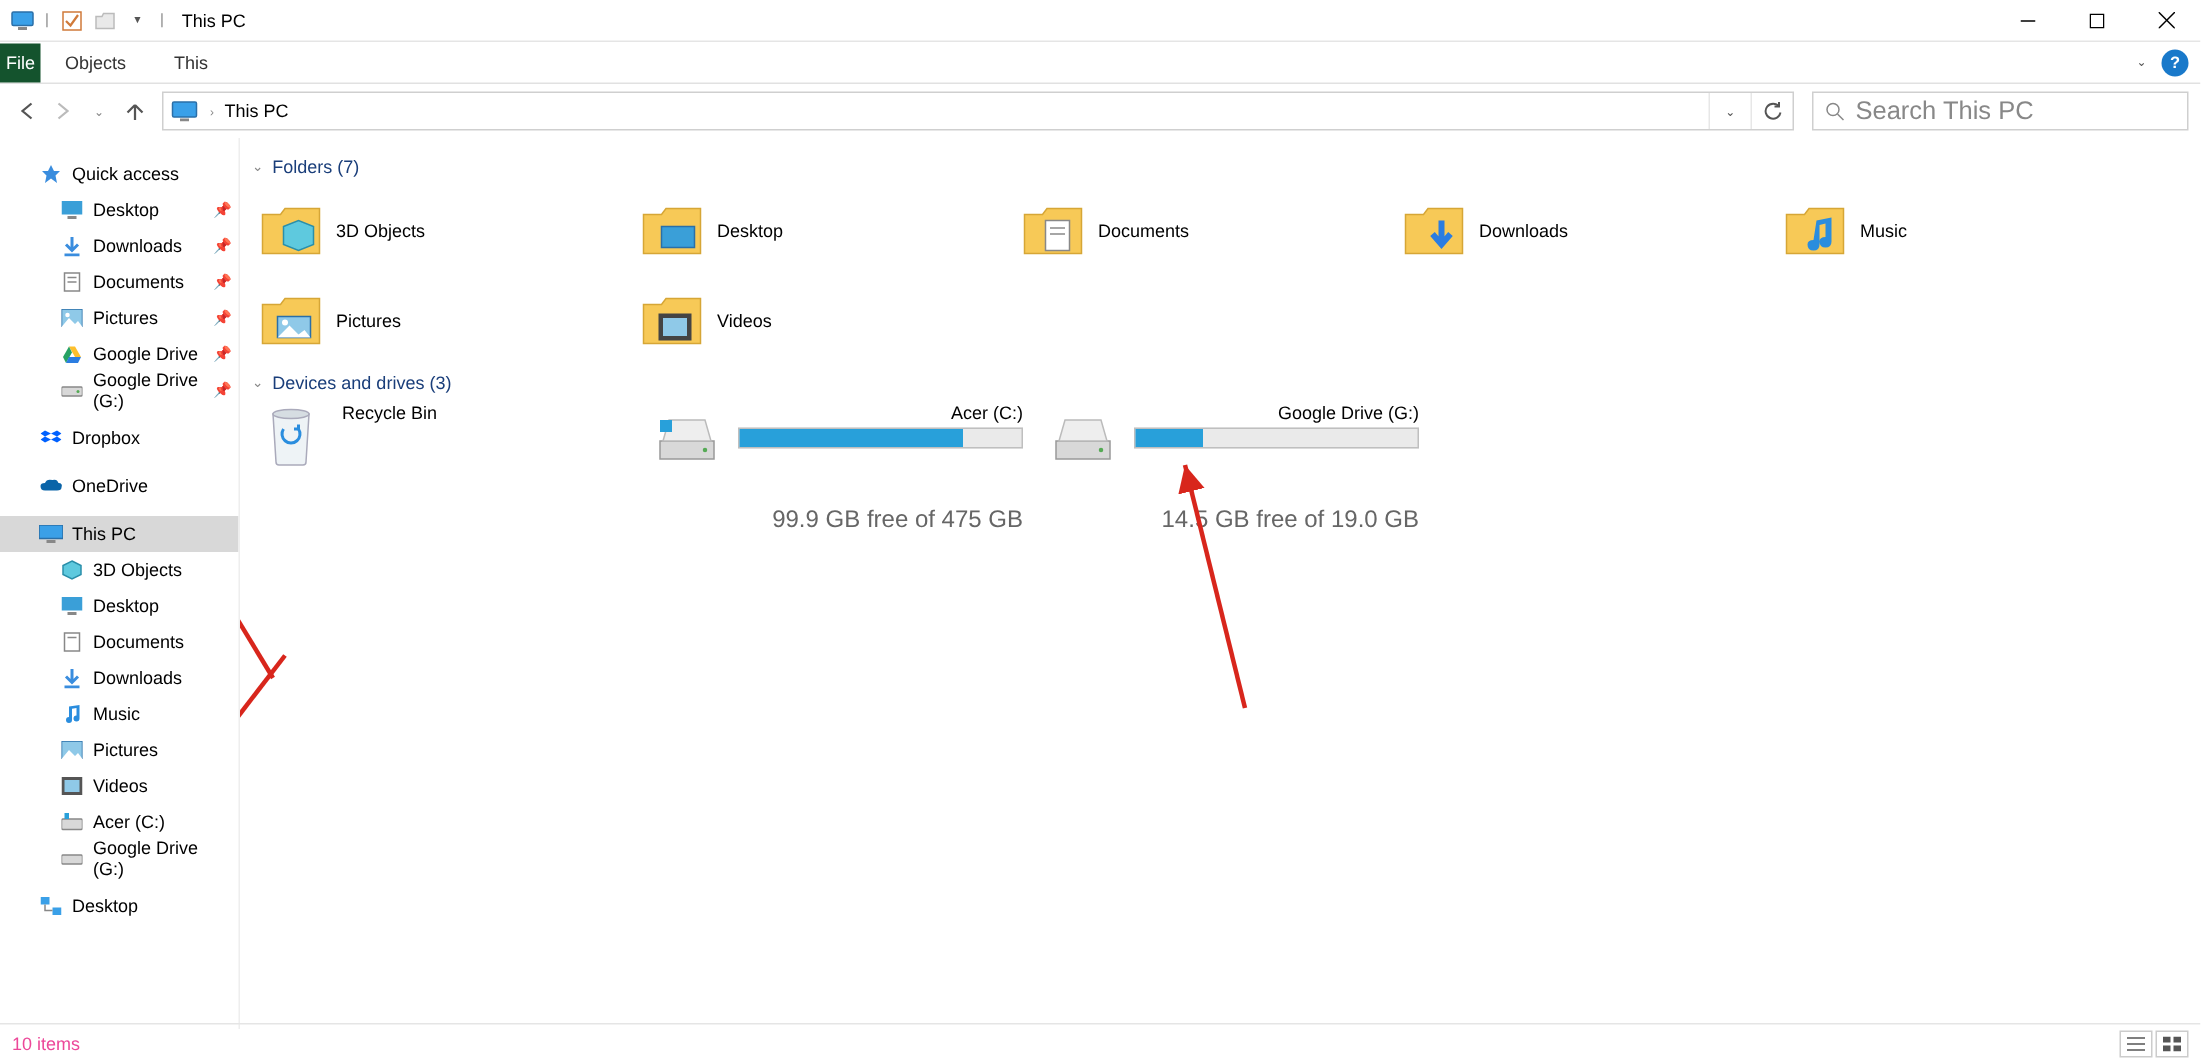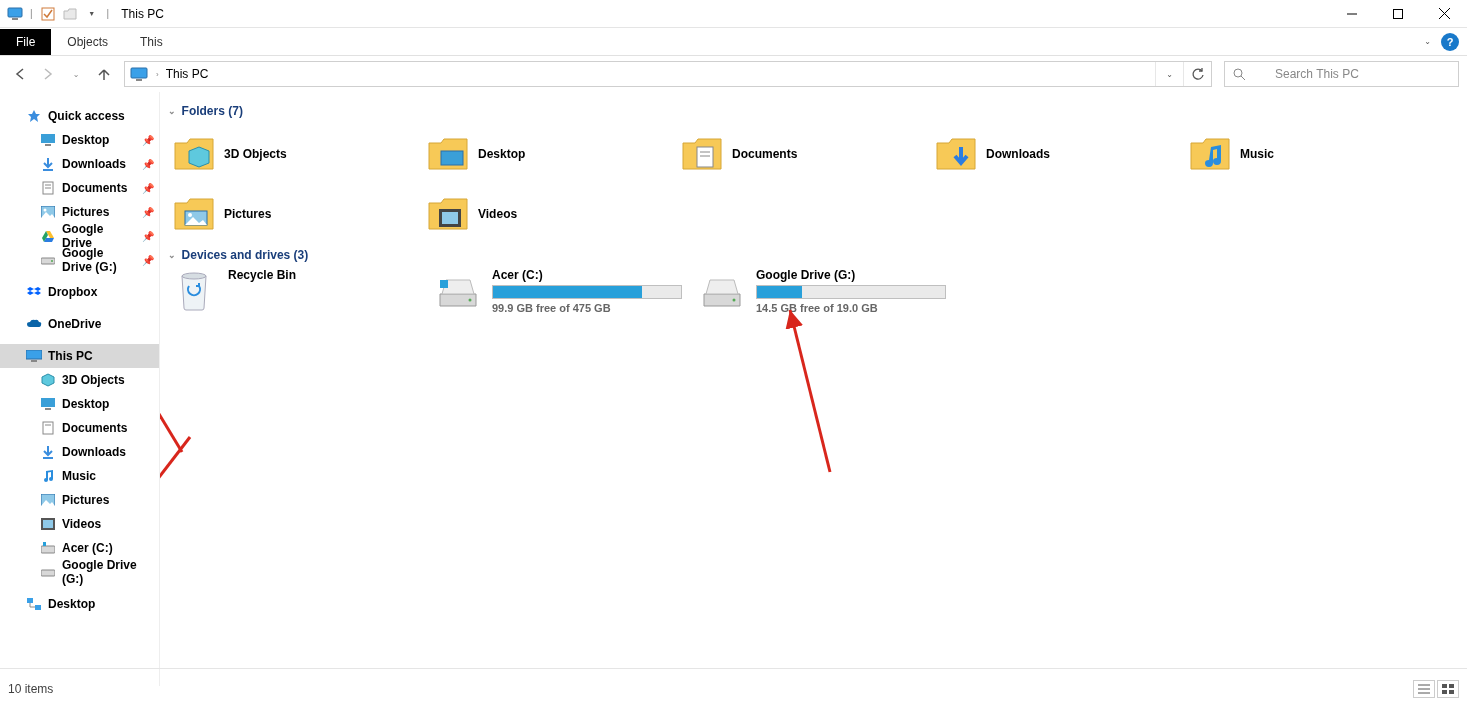--- a/index.html
+++ b/index.html
@@ -7,63 +7,63 @@
   
   .titlebar { height: 28px; display: flex; align-items: center; border-bottom: 1px solid #e5e5e5; }
   .titlebar-left { display: flex; align-items: center; padding-left: 6px; gap: 4px; }
   .qat-icon { width: 18px; height: 18px; display: flex; align-items: center; justify-content: center; }
   .titlebar-sep { font-size: 10px; color: #888; padding: 0 2px; }
   .titlebar-title { padding-left: 6px; font-size: 12px; }
   .titlebar-right { margin-left: auto; display: flex; }
   .win-btn { width: 46px; height: 28px; display: flex; align-items: center; justify-content: center; }
   
   .ribbon { height: 28px; display: flex; align-items: center; border-bottom: 1px solid #e1e1e1; position: relative; }
-  .ribbon-file { background: #000000; color: #fff; padding: 0 16px; height: 26px; display: flex; align-items: center; font-size: 12px; }
+  .ribbon-file { background: #14532d; color: #fff; padding: 0 4px; height: 26px; display: flex; align-items: center; font-size: 12px; }
   .ribbon-tab { padding: 0 16px; height: 26px; display: flex; align-items: center; font-size: 12px; color: #333; }
   .ribbon-right { margin-left: auto; display: flex; align-items: center; padding-right: 8px; gap: 10px; }
   .help-icon { width: 18px; height: 18px; border-radius: 50%; background: #1979ca; color: #fff; display: flex; align-items: center; justify-content: center; font-size: 11px; font-weight: bold; }
   
   .navrow { height: 36px; display: flex; align-items: center; padding: 4px 8px; gap: 4px; }
   .nav-btn { width: 24px; height: 24px; display: flex; align-items: center; justify-content: center; color: #999; }
   .nav-btn.enabled { color: #555; }
   .addrbox { flex: 0 0 1088px; height: 26px; border: 1px solid #cfcfcf; display: flex; align-items: center; margin-left: 4px; }
   .addrbox .addr-icon { width: 28px; display: flex; align-items: center; justify-content: center; }
   .addrbox .addr-text { flex: 1; padding: 0 4px; }
   .addrbox .addr-chev, .addrbox .addr-refresh { width: 28px; display: flex; align-items: center; justify-content: center; border-left: 1px solid #e7e7e7; height: 100%; color: #555;}
   .searchbox { flex: 1; height: 26px; border: 1px solid #cfcfcf; display: flex; align-items: center; margin-left: 8px; }
   .searchbox .search-icon { width: 28px; display: flex; align-items: center; justify-content: center; color: #888; }
-  .searchbox input { border: none; outline: none; flex: 1; font-size: 12px; color: #555; margin-left: 22px; }
+  .searchbox input { border: none; outline: none; flex: 1; font-size: 17px; color: #555; }
   .searchbox input::placeholder { color: #888; }
   
-  .mainsplit { display: flex; height: calc(100% - 28px - 28px - 36px - 22px); font-weight: bold; }
+  .mainsplit { display: flex; height: calc(100% - 28px - 28px - 36px - 22px); }
   
   .sidebar { width: 160px; border-right: 1px solid #eee; padding-top: 12px; overflow: hidden; }
   .tree-item { height: 24px; display: flex; align-items: center; padding-left: 26px; padding-right: 4px; font-size: 12px; cursor: default; gap: 6px; position: relative; }
   .tree-item.indent { padding-left: 40px; }
   .tree-item.selected { background: #d8d8d8; }
   .tree-item .pin { margin-left: auto; color: #888; font-size: 10px; }
   .tree-gap { height: 8px; }
   .tree-icon { width: 16px; height: 16px; display: flex; align-items: center; justify-content: center; flex: 0 0 16px; }
   
   .content { flex: 1; padding: 8px 4px 4px 4px; position: relative; overflow: hidden; }
   .group-header { display: flex; align-items: center; gap: 6px; color: #1a3e7a; font-size: 12px; padding: 4px 4px 6px 4px; cursor: default; }
   .group-header .chev { color: #888; font-size: 9px; }
   .folders-grid { display: flex; flex-wrap: wrap; padding-left: 8px; }
   .folder-item { width: 254px; height: 60px; display: flex; align-items: center; gap: 8px; }
   .folder-icon { width: 44px; height: 44px; display: flex; align-items: center; justify-content: center; }
   .folder-svg { width: 42px; height: 38px; }
   .drives-row { display: flex; padding-left: 8px; gap: 10px; }
   .drive-item { width: 254px; display: flex; gap: 12px; align-items: flex-start; }
   .drive-icon { width: 44px; height: 44px; display: flex; align-items: center; justify-content: center; }
-  .drive-meta { display: flex; flex-direction: column; gap: 3px; }
+  .drive-meta { display: flex; flex-direction: column; gap: 3px; align-items: flex-end; }
   .drive-bar { width: 190px; height: 14px; border: 1px solid #bfbfbf; background: #eaeaea; position: relative; }
   .drive-bar-fill { position: absolute; top: 0; left: 0; bottom: 0; background: #28a0da; }
-  .drive-free { font-size: 11px; color: #666; }
-  
-  .statusbar { position: absolute; bottom: 0; left: 0; right: 0; height: 40px; border-top: 1px solid #e5e5e5; display: flex; align-items: center; padding: 0 8px; font-size: 12px; color: #404040; }
+  .drive-free { font-size: 16px; color: #666; margin-top: 36px; }
+  
+  .statusbar { position: absolute; bottom: 0; left: 0; right: 0; height: 26px; border-top: 1px solid #e5e5e5; display: flex; align-items: center; padding: 0 8px; font-size: 12px; color: #ec4899; }
   .statusbar .view-btns { margin-left: auto; display: flex; gap: 2px; }
   .view-btn { width: 22px; height: 18px; border: 1px solid #ccc; display: flex; align-items: center; justify-content: center; }
   
   .anno { position: absolute; pointer-events: none; z-index: 50; }
 </style>
 </head>
 <body>
 
 <div class="titlebar">
   <div class="titlebar-left">

